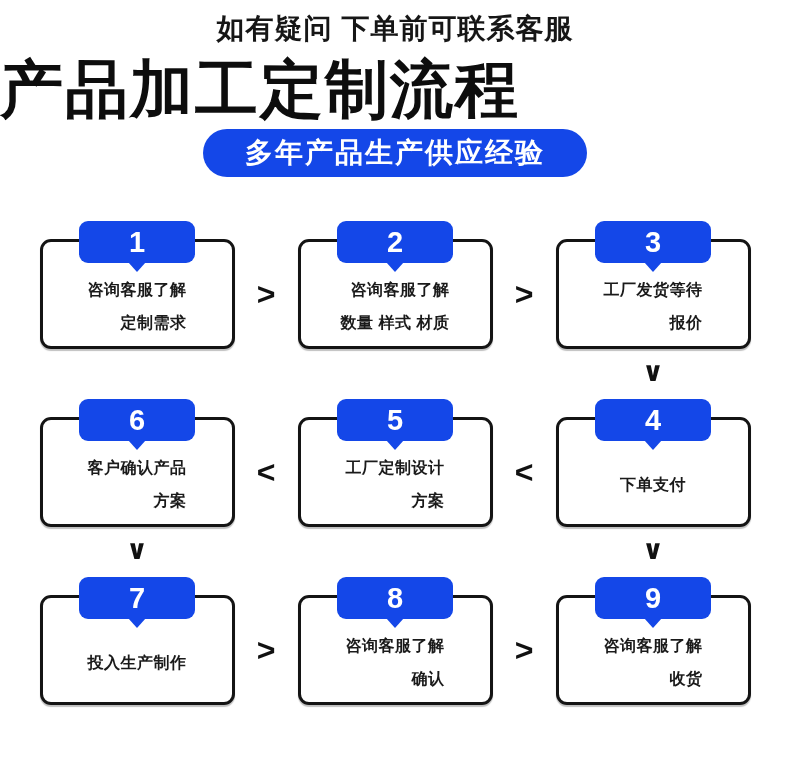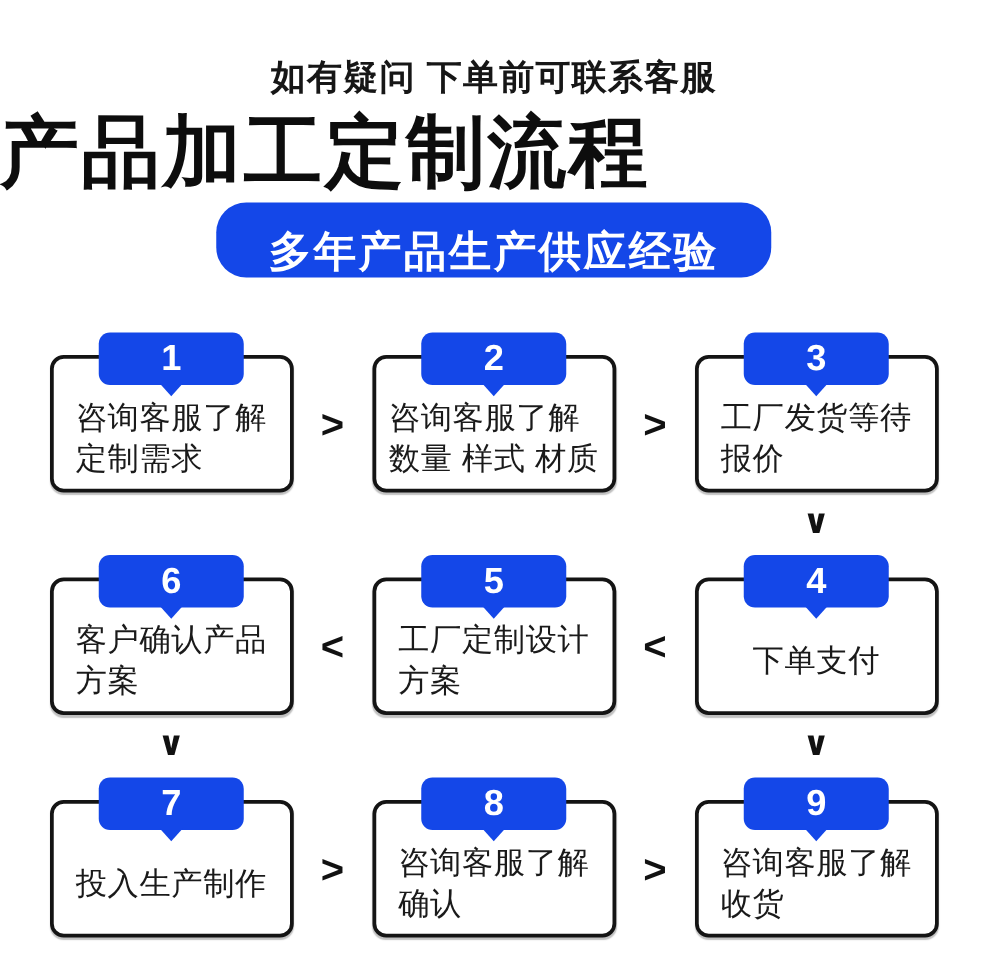--- a/index.html
+++ b/index.html
@@ -7,47 +7,47 @@
     width: 790px; height: 762px;
     background: #ffffff;
     font-family: "Liberation Sans", "DejaVu Sans", sans-serif;
     overflow: hidden;
     position: relative;
   }
   .page { width: 790px; height: 762px; position: relative; }
 
   
   .top-note {
-    margin-top: 43px;
+    margin-top: 10px;
     text-align: center;
     font-size: 28px;
     font-weight: 700;
     letter-spacing: 1px;
     color: #161616;
   }
   .main-title {
     margin-top: 8px;
     text-align: left;
     font-size: 63px;
     font-weight: 900;
     letter-spacing: 2px;
     color: #0d0d0d;
     line-height: 1.05;
   }
   .pill-wrap { text-align: center; margin-top: 7px; }
   .subtitle-pill {
     display: inline-block;
     background: #1447e8;
     color: #ffffff;
-    font-size: 34px;
+    font-size: 28px;
     font-weight: 700;
     letter-spacing: 2px;
     line-height: 48px;
-    height: 60px;
-    padding: 16px 42px;
+    height: 48px;
+    padding: 0 42px;
     border-radius: 24px;
   }
 
   
   .flow-grid {
     margin-top: 40px;
     display: grid;
     grid-template-columns: 195px 63px 195px 63px 195px;
     justify-content: center;
   }
@@ -58,24 +58,24 @@
     background: #ffffff;
     border: 3px solid #141414;
     border-radius: 11px;
     box-shadow: 0 2px 1px rgba(0,0,0,0.25);
     display: flex;
     align-items: center;
     justify-content: center;
     padding-top: 24px;
   }
   .step-label {
-    font-size: 25px;
-    font-weight: 400;
+    font-size: 16px;
+    font-weight: 700;
     color: #1a1a1a;
-    text-align: left;
+    text-align: right;
     line-height: 33px;
     letter-spacing: 0.5px;
     white-space: pre-line;
   }
   .badge {
     position: absolute;
     top: -21px;
     left: 50%;
     transform: translateX(-50%);
     width: 116px;

